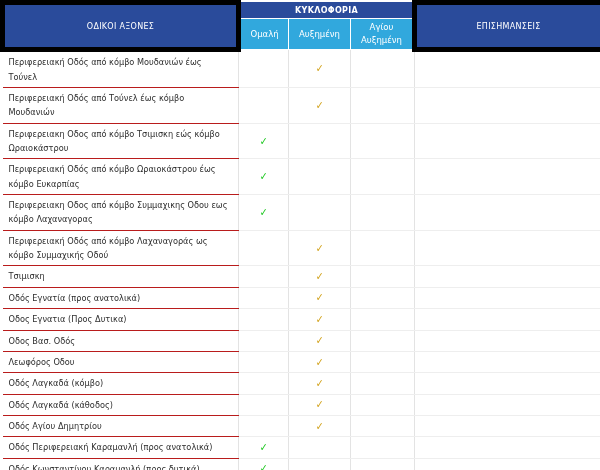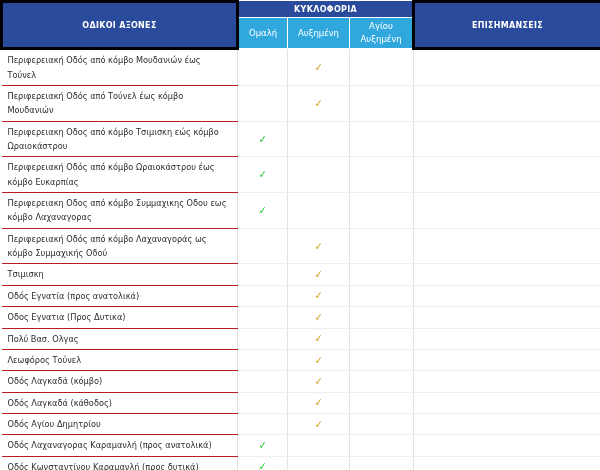--- a/index.html
+++ b/index.html
@@ -16,26 +16,26 @@
     width: 600px;
     border-collapse: collapse;
     table-layout: fixed;
   }
 
   
   .hdr-main {
     background: #2a4b9b;
     color: #ffffff;
     font-size: 8px;
-    font-weight: bold;
+    font-weight: normal;
     letter-spacing: 0.3px;
     text-align: center;
     vertical-align: middle;
     padding: 2px 4px;
-    border: 3px solid #000000;
+    border: 5px solid #000000;
   }
   .hdr-group {
     background: #2a4b9b;
     color: #ffffff;
     font-size: 8px;
     font-weight: bold;
     letter-spacing: 0.3px;
     vertical-align: middle;
     padding: 3px 2px;
     border-left: 1px solid #ffffff;
@@ -179,28 +179,28 @@
         <td class="cell-notes"></td>
       </tr>
       <tr>
         <td class="cell-axis">Οδος Εγνατια (Προς Δυτικα)</td>
         <td class="cell-mark"></td>
         <td class="cell-mark"><span class="tick orange">✓</span></td>
         <td class="cell-mark"></td>
         <td class="cell-notes"></td>
       </tr>
       <tr>
-        <td class="cell-axis">Πολύ Βασ. Ολγας</td>
-        <td class="cell-mark"></td>
-        <td class="cell-mark"><span class="tick orange">✓</span></td>
-        <td class="cell-mark"></td>
-        <td class="cell-notes"></td>
-      </tr>
-      <tr>
-        <td class="cell-axis">Λεωφόρος Τούνελ</td>
+        <td class="cell-axis">Οδος Βασ. Οδός</td>
+        <td class="cell-mark"></td>
+        <td class="cell-mark"><span class="tick orange">✓</span></td>
+        <td class="cell-mark"></td>
+        <td class="cell-notes"></td>
+      </tr>
+      <tr>
+        <td class="cell-axis">Λεωφόρος Οδου</td>
         <td class="cell-mark"></td>
         <td class="cell-mark"><span class="tick orange">✓</span></td>
         <td class="cell-mark"></td>
         <td class="cell-notes"></td>
       </tr>
       <tr>
         <td class="cell-axis">Οδός Λαγκαδά (κόμβο)</td>
         <td class="cell-mark"></td>
         <td class="cell-mark"><span class="tick orange">✓</span></td>
         <td class="cell-mark"></td>
@@ -214,21 +214,21 @@
         <td class="cell-notes"></td>
       </tr>
       <tr>
         <td class="cell-axis">Οδός Αγίου Δημητρίου</td>
         <td class="cell-mark"></td>
         <td class="cell-mark"><span class="tick orange">✓</span></td>
         <td class="cell-mark"></td>
         <td class="cell-notes"></td>
       </tr>
       <tr>
-        <td class="cell-axis">Οδός Λαχαναγορας Καραμανλή (προς ανατολικά)</td>
+        <td class="cell-axis">Οδός Περιφερειακή Καραμανλή (προς ανατολικά)</td>
         <td class="cell-mark"><span class="tick green">✓</span></td>
         <td class="cell-mark"></td>
         <td class="cell-mark"></td>
         <td class="cell-notes"></td>
       </tr>
       <tr>
         <td class="cell-axis">Οδός Κωνσταντίνου Καραμανλή (προς δυτικά)</td>
         <td class="cell-mark"><span class="tick green">✓</span></td>
         <td class="cell-mark"></td>
         <td class="cell-mark"></td>

